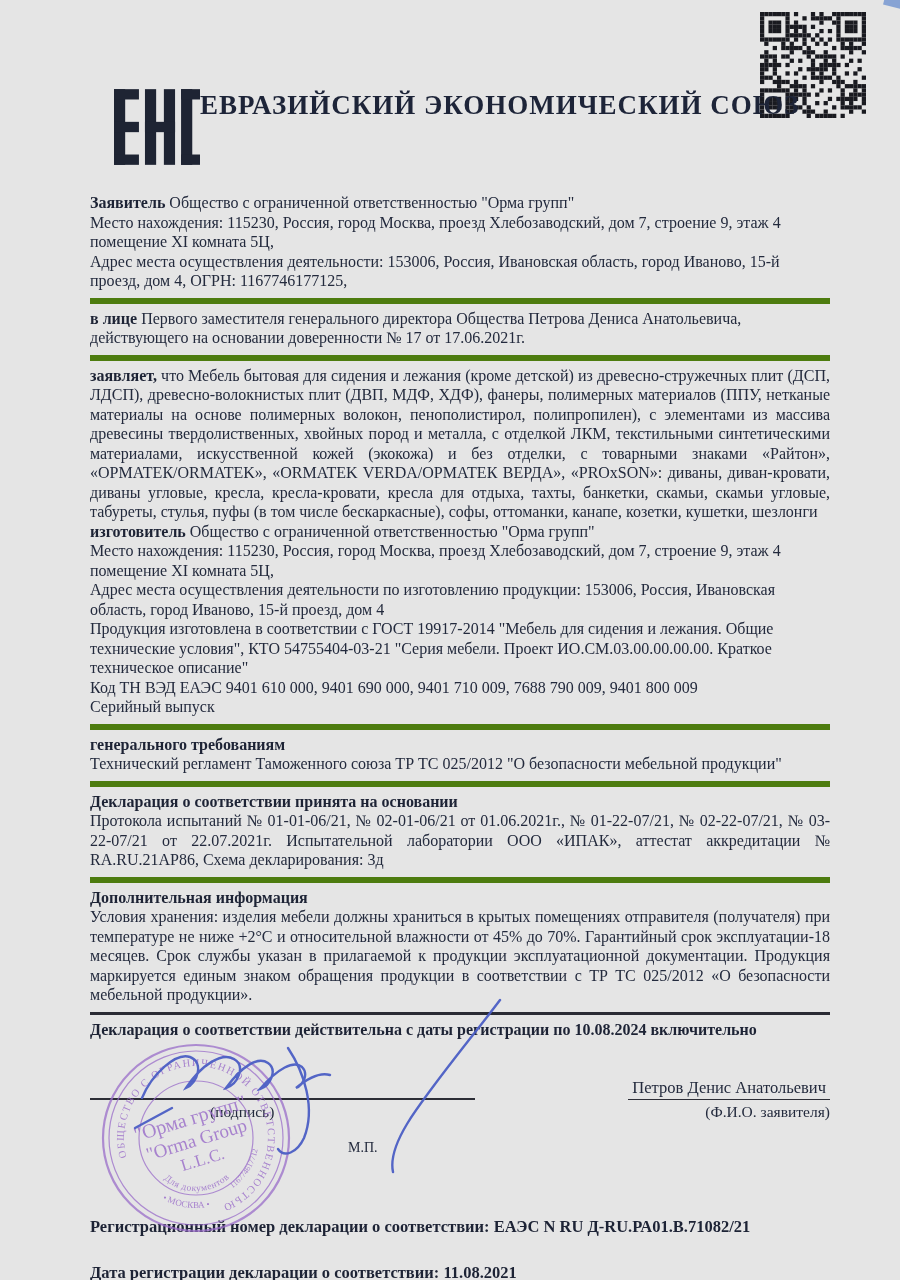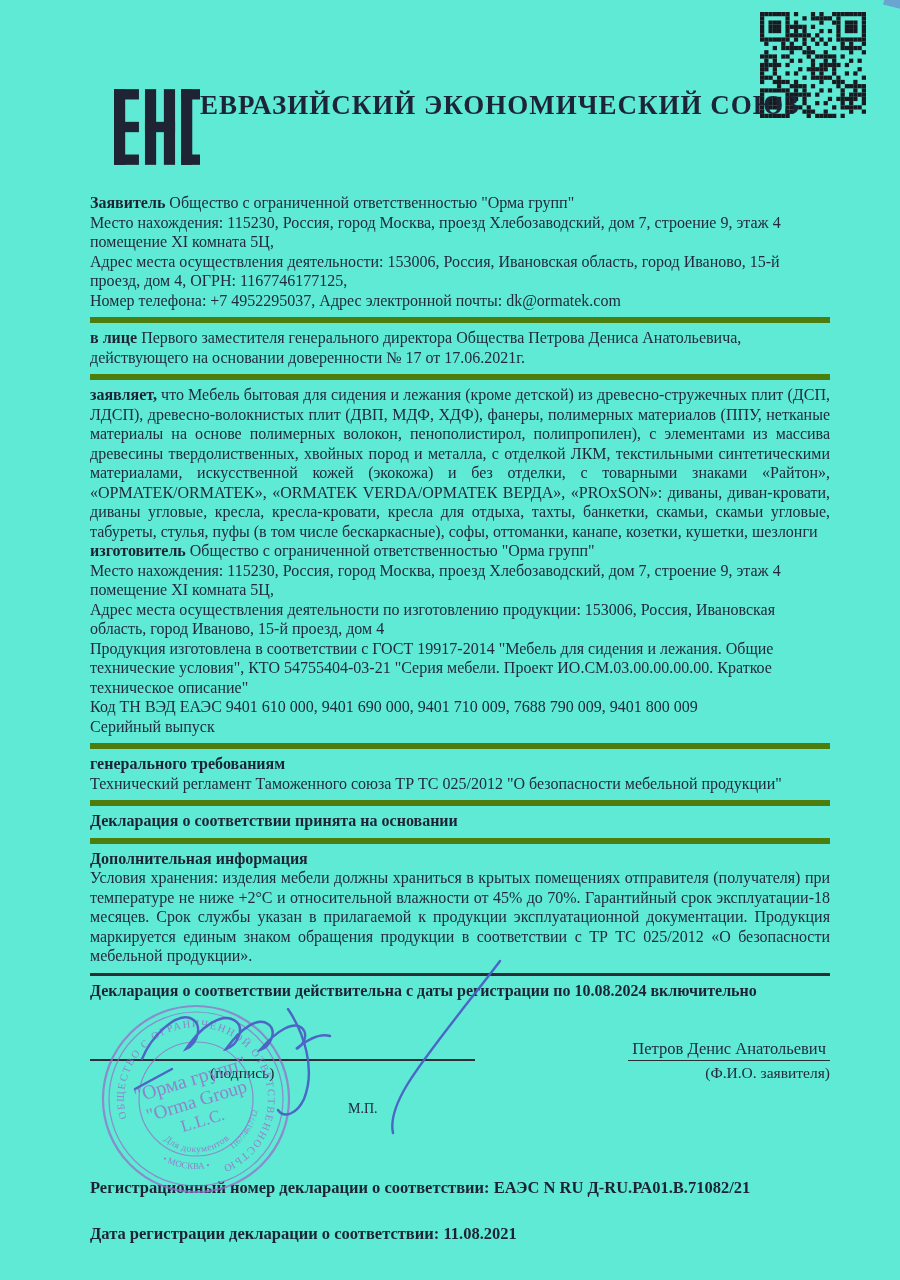--- a/index.html
+++ b/index.html
@@ -1,18 +1,18 @@
 <!DOCTYPE html>
 <html><head>
 <meta charset="utf-8">
 <style>
   html,body{margin:0;padding:0;background:#9a9a9a;}
   .page{
     position:relative;width:900px;height:1280px;margin:0 auto;
-    background:#5eead4;overflow:hidden;
+    background:#e5e5e5;overflow:hidden;
     font-family:"Liberation Serif", "DejaVu Serif", serif;
     color:#232a3d;
   }
   .content{padding:0 70px 0 90px;position:relative;}
   p{margin:0;}
   .header{display:flex;align-items:flex-start;margin-top:82px;}
   .eac-logo{width:86px;height:90px;margin-left:24px;flex:0 0 auto;}
   .titles{flex:1;text-align:center;margin-top:6px;padding-right:40px;}
   .title-line{
     font-size:27px;font-weight:bold;line-height:35px;letter-spacing:1px;
@@ -392,21 +392,20 @@
         <div class="title-line">ЕВРАЗИЙСКИЙ ЭКОНОМИЧЕСКИЙ СОЮЗ</div>
       </div>
     </div>
 
     <div class="body-text">
 
       <div class="sec">
         <p><b>Заявитель</b> <span>Общество с ограниченной ответственностью "Орма групп"</span></p>
         <p>Место нахождения: 115230, Россия, город Москва, проезд Хлебозаводский, дом 7, строение 9, этаж 4 помещение XI комната 5Ц,</p>
         <p>Адрес места осуществления деятельности: 153006, Россия, Ивановская область, город Иваново, 15-й проезд, дом 4, ОГРН: 1167746177125,</p>
-        <p>Номер телефона: +7 4952295037, Адрес электронной почты: dk@ormatek.com</p>
       </div>
 
       <div class="sec bt">
         <p><b>в лице</b> <span>Первого заместителя генерального директора Общества Петрова Дениса Анатольевича, действующего на основании доверенности № 17 от 17.06.2021г.</span></p>
       </div>
 
       <div class="sec bt">
         <p class="just"><b>заявляет,</b> <span>что Мебель бытовая для сидения и лежания (кроме детской) из древесно-стружечных плит (ДСП, ЛДСП), древесно-волокнистых плит (ДВП, МДФ, ХДФ), фанеры, полимерных материалов (ППУ, нетканые материалы на основе полимерных волокон, пенополистирол, полипропилен), с элементами из массива древесины твердолиственных, хвойных пород и металла, с отделкой ЛКМ, текстильными синтетическими материалами, искусственной кожей (экокожа) и без отделки, с товарными знаками «Райтон», «ОРМАТЕК/ORMATEK», «ORMATEK VERDA/ОРМАТЕК ВЕРДА», «PROxSON»: диваны, диван-кровати, диваны угловые, кресла, кресла-кровати, кресла для отдыха, тахты, банкетки, скамьи, скамьи угловые, табуреты, стулья, пуфы (в том числе бескаркасные), софы, оттоманки, канапе, козетки, кушетки, шезлонги</span></p>
         <p><b>изготовитель</b> <span>Общество с ограниченной ответственностью "Орма групп"</span></p>
         <p>Место нахождения: 115230, Россия, город Москва, проезд Хлебозаводский, дом 7, строение 9, этаж 4 помещение XI комната 5Ц,</p>
@@ -416,20 +415,21 @@
         <p>Серийный выпуск</p>
       </div>
 
       <div class="sec bt">
         <p><b>генерального требованиям</b></p>
         <p>Технический регламент Таможенного союза ТР ТС 025/2012 "О безопасности мебельной продукции"</p>
       </div>
 
       <div class="sec bt">
         <p><b>Декларация о соответствии принята на основании</b></p>
+        <p class="just">Протокола испытаний № 01-01-06/21, № 02-01-06/21 от 01.06.2021г., № 01-22-07/21, № 02-22-07/21, № 03-22-07/21  от  22.07.2021г. Испытательной лаборатории ООО «ИПАК», аттестат аккредитации № RA.RU.21АР86, Схема декларирования: 3д</p>
       </div>
 
       <div class="sec bt">
         <p><b>Дополнительная информация</b></p>
         <p class="just">Условия хранения: изделия мебели должны храниться в крытых помещениях отправителя (получателя) при температуре не ниже +2°С и относительной влажности от 45% до 70%. Гарантийный срок эксплуатации-18 месяцев. Срок службы указан в прилагаемой к продукции эксплуатационной документации. Продукция маркируется единым знаком обращения продукции в соответствии с ТР ТС 025/2012 «О безопасности мебельной продукции».</p>
       </div>
 
       <div class="sec bt-thick">
         <p><b>Декларация о соответствии действительна с даты регистрации по  10.08.2024 включительно</b></p>
       </div>

